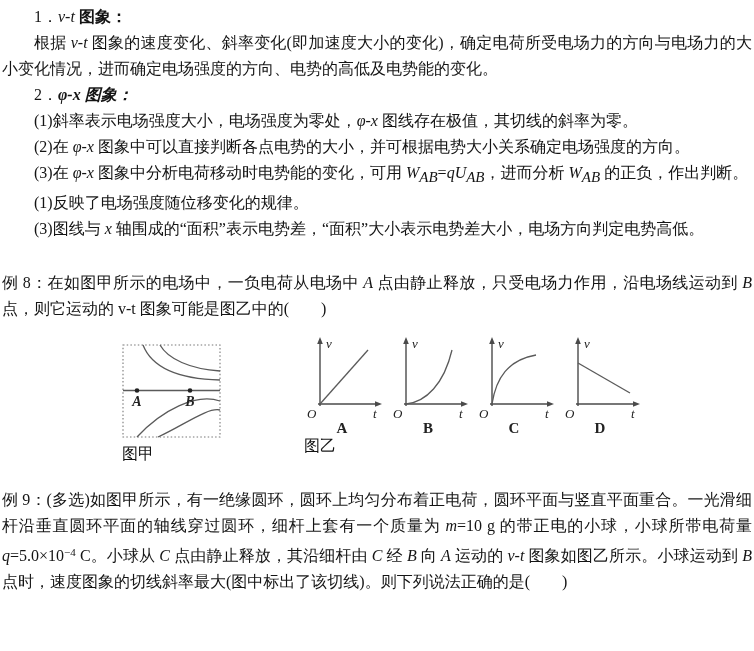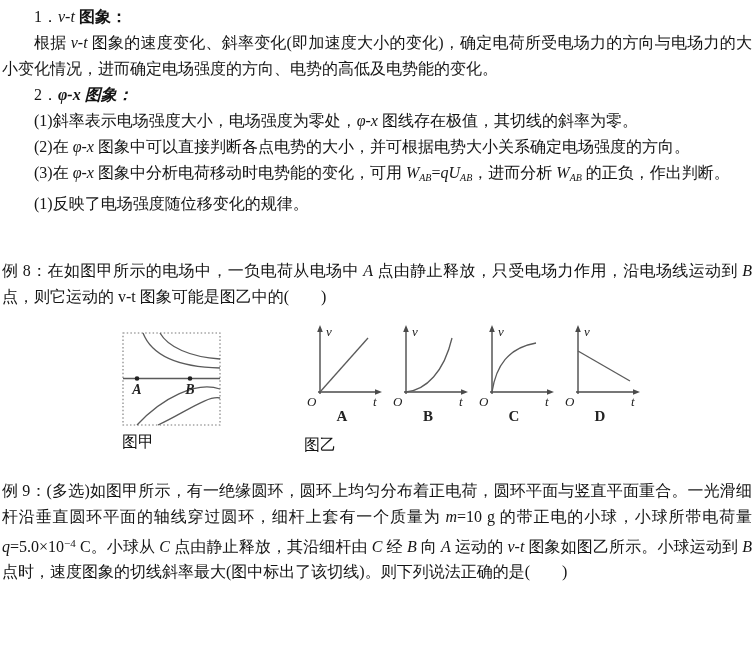--- a/index.html
+++ b/index.html
@@ -6,34 +6,34 @@
   body{
     width:754px;height:651px;overflow:hidden;
     color:#141414;
     font-family:"Liberation Serif","DejaVu Serif",serif;
     font-size:16px;
   }
   .page{padding:4px 2px 0 2px;}
   .para{line-height:26px;text-align:justify;text-justify:inter-ideograph;}
   .head{text-indent:2em;text-align:left;}
   .ind{text-indent:2em;font-family:Liberation Serif, serif;}
-  .ex8{margin-top:41px;}
+  .ex8{margin-top:28px;}
   .ex9{margin-top:24px;}
   .st-i{font-style:italic;}
   .st-b{font-weight:700;}
   .st-bi{font-weight:700;font-style:italic;}
-  .st-sub{font-size:10px;vertical-align:-0.25em;}
+  .st-sub{font-size:15px;vertical-align:-0.25em;}
   .st-sup{font-size:11px;vertical-align:0.45em;}
 
   .figures{display:flex;align-items:flex-start;padding-left:120px;margin-top:12px;}
   .fig-jia{width:100px;margin-top:10px;}
   .fig-yi{margin-left:82px;}
   .graphs{display:flex;gap:6px;}
   .caption{text-align:left;font-size:16px;margin-top:5px;line-height:18px;}
-  .fig-yi .caption{margin-top:12px;}
+  .fig-yi .caption{margin-top:1px;}
 
   svg{display:block;}
   .ax-label{font-family:"Liberation Serif","DejaVu Serif",serif;font-style:italic;font-size:13px;fill:#222;}
   .pt-label{font-family:"Liberation Serif","DejaVu Serif",serif;font-style:italic;font-weight:700;font-size:14px;fill:#222;}
   .opt-label{font-family:"Liberation Serif","DejaVu Serif",serif;font-weight:700;font-size:15px;fill:#222;}
   .stroke{stroke:#5a5a5a;stroke-width:1.3;fill:none;}
   .axis{stroke:#4a4a4a;stroke-width:1.4;fill:none;}
   .arrow{fill:#4a4a4a;stroke:none;}
 </style>
 </head>
@@ -43,20 +43,21 @@
 
   <div class="para head"><span>1．</span><span class="st-i">v-t </span><span class="st-b">图象：</span></div>
   <div class="para ind"><span>根据 </span><span class="st-i">v-t</span><span> 图象的速度变化、斜率变化(即加速度大小的变化)，确定电荷所受电场力的方向与电场力的大小变化情况，进而确定电场强度的方向、电势的高低及电势能的变化。</span></div>
 
   <div class="para head"><span>2．</span><span class="st-bi">φ-x </span><span class="st-bi">图象：</span></div>
   <div class="para ind"><span>(1)斜率表示电场强度大小，电场强度为零处，</span><span class="st-i">φ-x</span><span> 图线存在极值，其切线的斜率为零。</span></div>
   <div class="para ind"><span>(2)在 </span><span class="st-i">φ-x</span><span> 图象中可以直接判断各点电势的大小，并可根据电势大小关系确定电场强度的方向。</span></div>
   <div class="para ind"><span>(3)在 </span><span class="st-i">φ-x</span><span> 图象中分析电荷移动时电势能的变化，可用 </span><span class="st-i">W</span><span class="st-i st-sub">AB</span><span>=</span><span class="st-i">qU</span><span class="st-i st-sub">AB</span><span>，进而分析 </span><span class="st-i">W</span><span class="st-i st-sub">AB</span><span> 的正负，作出判断。</span></div>
 
   <div class="para ind"><span>(1)反映了电场强度随位移变化的规律。</span></div>
+  <div class="para ind"><span>(3)图线与 </span><span class="st-i">x</span><span> 轴围成的“面积”表示电势差，“面积”大小表示电势差大小，电场方向判定电势高低。</span></div>
 
   <div class="para ex8"><span>例 8：在如图甲所示的电场中，一负电荷从电场中 </span><span class="st-i">A</span><span> 点由静止释放，只受电场力作用，沿电场线运动到 </span><span class="st-i">B</span><span> 点，则它运动的 v-t 图象可能是图乙中的(　　)</span></div>
 
   <div class="figures">
 
     <div class="fig-jia">
       <svg width="100" height="96" viewBox="0 0 100 96">
         <rect x="1" y="1" width="97" height="92" fill="none" stroke="#777" stroke-width="1.1" stroke-dasharray="1.5 2.2"></rect>
         <path class="stroke" d="M21,1 C30,24 55,35 98,36"></path>
         <path class="stroke" d="M38,1 C46,15 68,25 98,27"></path>

